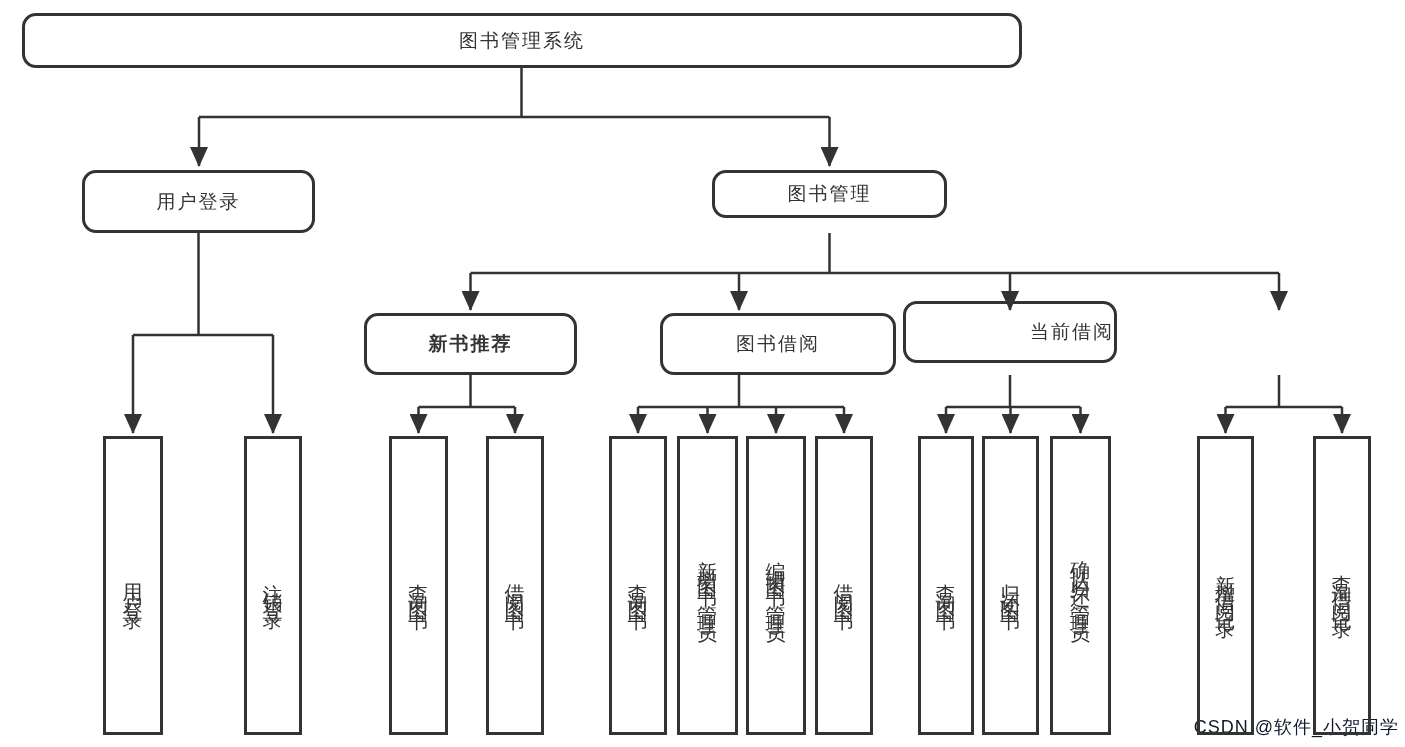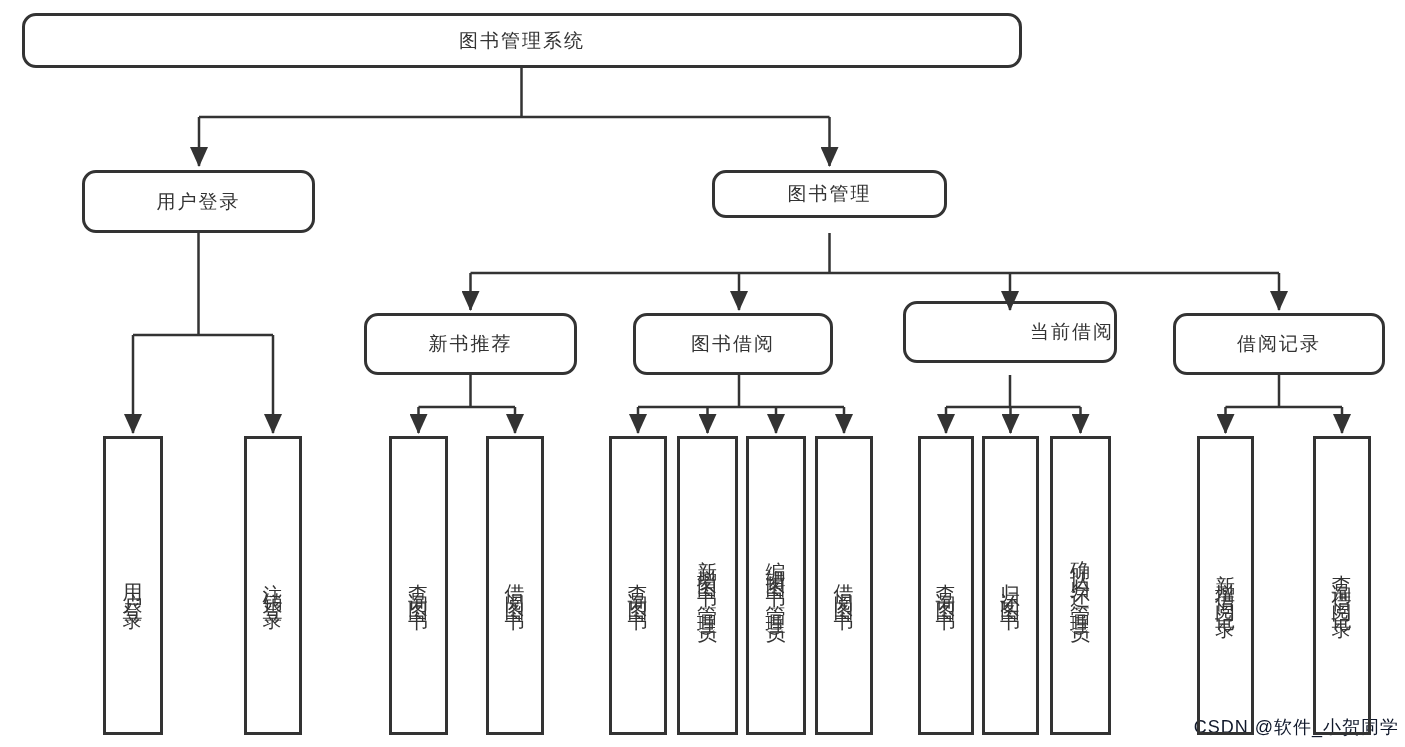--- a/index.html
+++ b/index.html
@@ -92,31 +92,28 @@
     <span>图书管理系统</span>
   </div>
 
   <div class="box hbox" style="left:82px;top:170px;width:233px;height:63px;">
     <span>用户登录</span>
   </div>
   <div class="box hbox" style="left:712px;top:170px;width:235px;height:48px;">
     <span>图书管理</span>
   </div>
 
-  <div class="box hbox" style="left:364px;top:313px;width:213px;height:62px;">
+  <div class="box hbox" style="left:364px;top:313px;width:213px;height:62px;font-weight:bold;">
     <span>新书推荐</span>
   </div>
-  <div class="box hbox" style="left:633px;top:313px;width:200px;height:62px;">
+  <div class="box hbox" style="left:660px;top:313px;width:236px;height:62px;">
     <span>图书借阅</span>
   </div>
   <div class="box hbox" style="left:903px;top:301px;width:214px;height:62px;justify-content:flex-end;">
     <span>当前借阅</span>
-  </div>
-  <div class="box hbox" style="left:1173px;top:313px;width:212px;height:62px;">
-    <span>借阅记录</span>
   </div>
 
   <div class="box vbox" style="left:103px;top:436px;width:60px;height:299px;">
     <span>用户登录</span>
   </div>
   <div class="box vbox" style="left:244px;top:436px;width:58px;height:299px;">
     <span>注销登录</span>
   </div>
 
   <div class="box vbox" style="left:389px;top:436px;width:59px;height:299px;">

